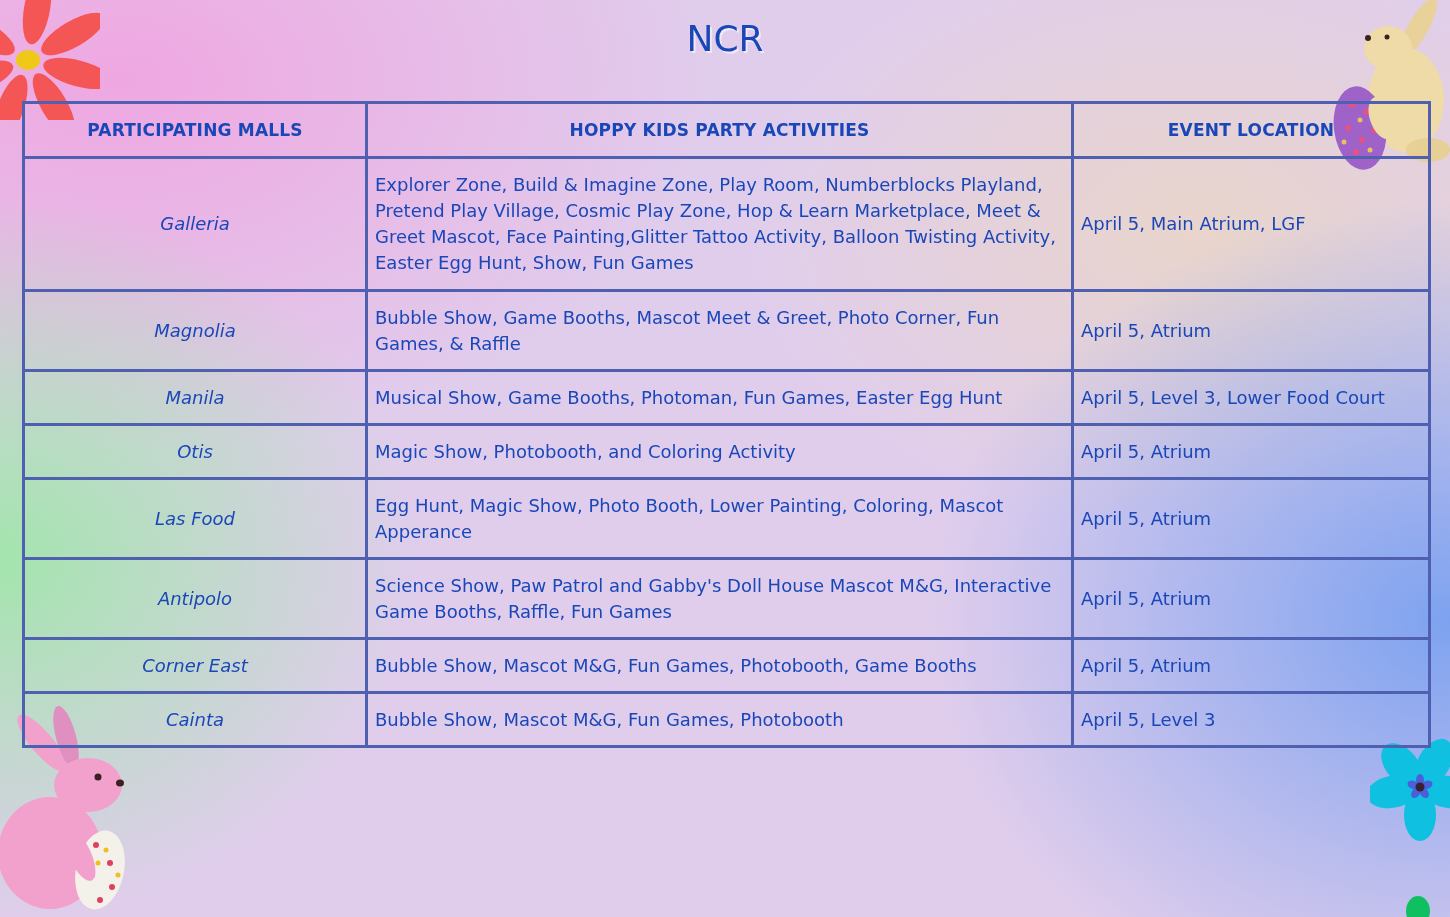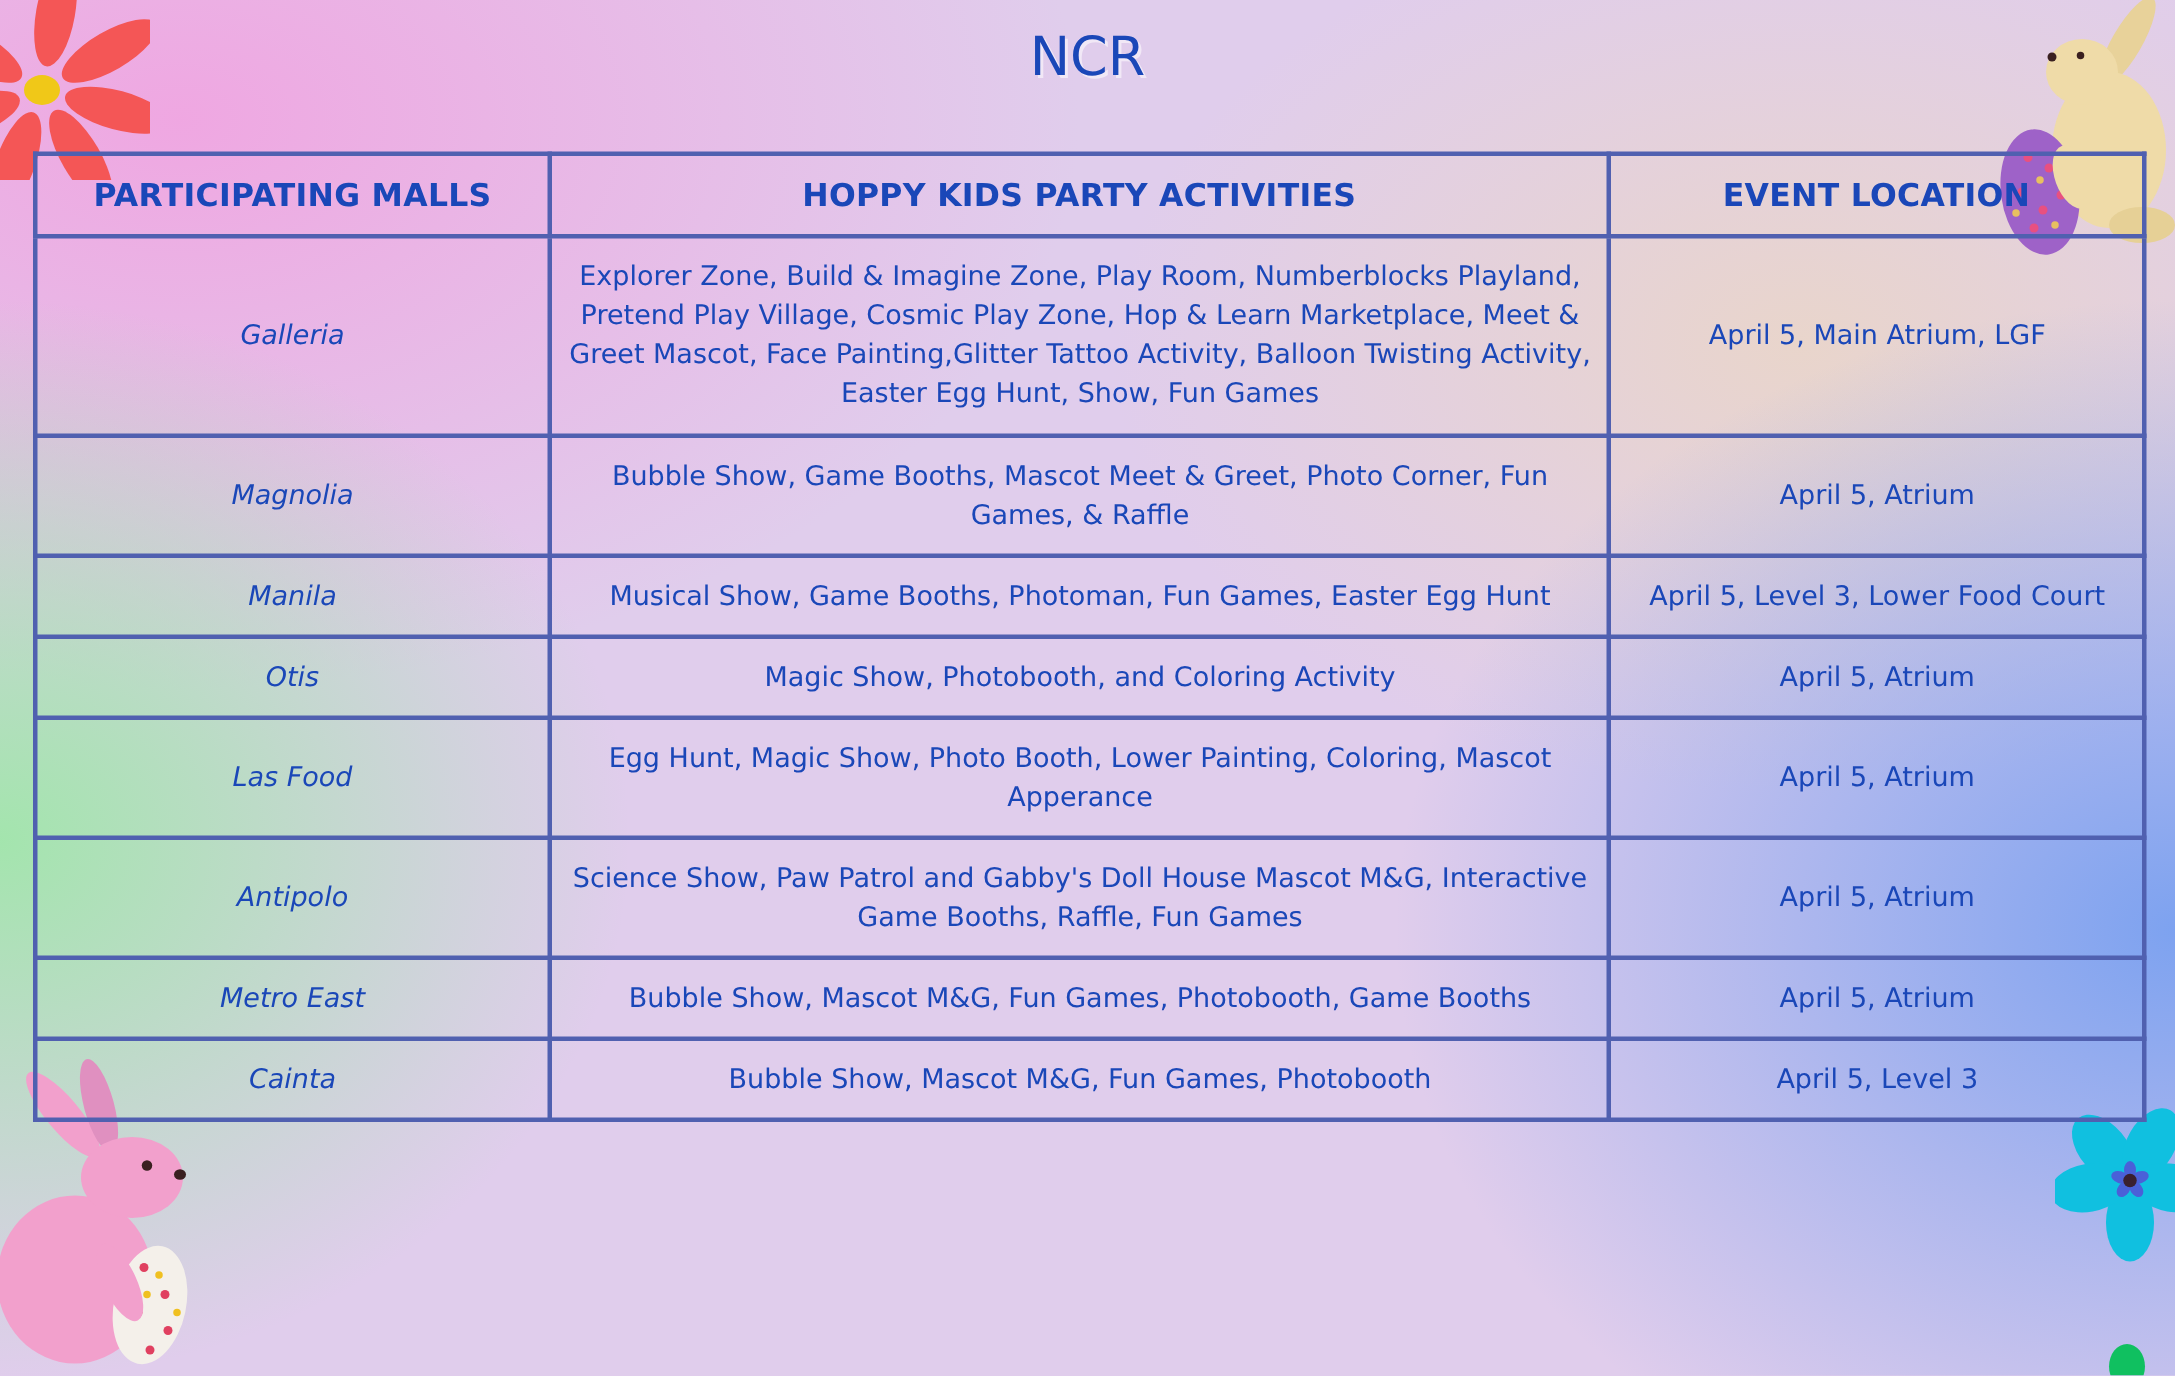--- a/index.html
+++ b/index.html
@@ -21,28 +21,28 @@
   }
   table.schedule {
     position: absolute; left: 22px; top: 101px; width: 1406px;
     border-collapse: collapse; table-layout: fixed;
   }
   table.schedule th, table.schedule td {
     border: 3px solid #5060b0; color: #1a47b8;
     font-size: 18px; line-height: 26px; vertical-align: middle;
   }
   table.schedule th {
-    height: 50px; font-weight: bold; font-size: 21px; text-align: center;
+    height: 50px; font-weight: bold; font-size: 17px; text-align: center;
     letter-spacing: 0.2px;
   }
   col.c1 { width: 343px; }
   col.c2 { width: 706px; }
   col.c3 { width: 357px; }
   td.mall { text-align: center; font-style: italic; }
-  td.act, td.loc { text-align: center; padding: 0 6px 0 7px; }
+  td.act, td.loc { text-align: left; padding: 0 6px 0 7px; }
   tr.r1 td { height: 128px; }
   tr.one td { height: 49px; }
   tr.two td { height: 75px; }
   tr.last td { height: 80px; }
 
   .deco { position: absolute; }
   .flower-red { left: -30px; top: -30px; width: 130px; height: 150px; }
   .bunny-yellow { left: 1330px; top: 0; width: 120px; height: 172px; }
   .bunny-pink { left: 0; top: 705px; width: 130px; height: 205px; }
   .flower-blue { left: 1370px; top: 735px; width: 80px; height: 120px; }
@@ -173,21 +173,21 @@
       <td class="mall">Las Food</td>
       <td class="act">Egg Hunt, Magic Show, Photo Booth, Lower Painting, Coloring, Mascot Apperance</td>
       <td class="loc">April 5, Atrium</td>
     </tr>
     <tr class="two">
       <td class="mall">Antipolo</td>
       <td class="act">Science Show, Paw Patrol and Gabby's Doll House Mascot M&amp;G, Interactive Game Booths, Raffle, Fun Games</td>
       <td class="loc">April 5, Atrium</td>
     </tr>
     <tr class="one">
-      <td class="mall">Metro East</td>
+      <td class="mall">Corner East</td>
       <td class="act">Bubble Show, Mascot M&amp;G, Fun Games, Photobooth, Game Booths</td>
       <td class="loc">April 5, Atrium</td>
     </tr>
     <tr class="one">
       <td class="mall">Cainta</td>
       <td class="act">Bubble Show, Mascot M&amp;G, Fun Games, Photobooth</td>
       <td class="loc">April 5, Level 3</td>
     </tr>
   </tbody>
 </table>

